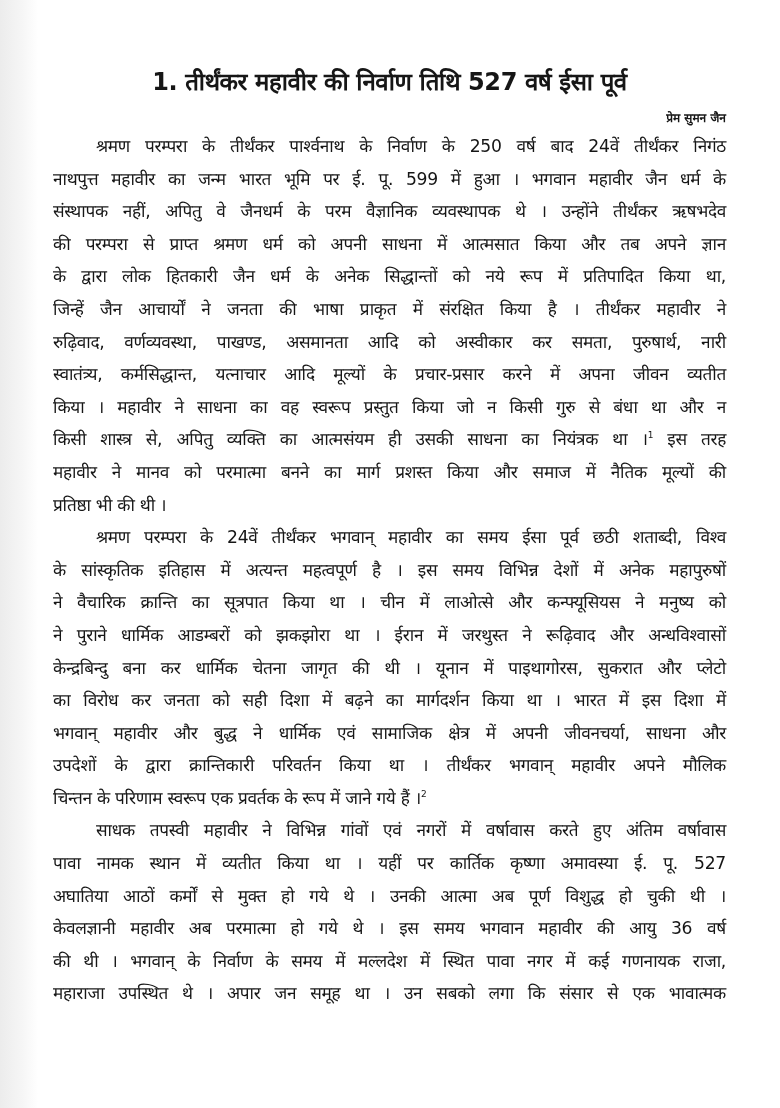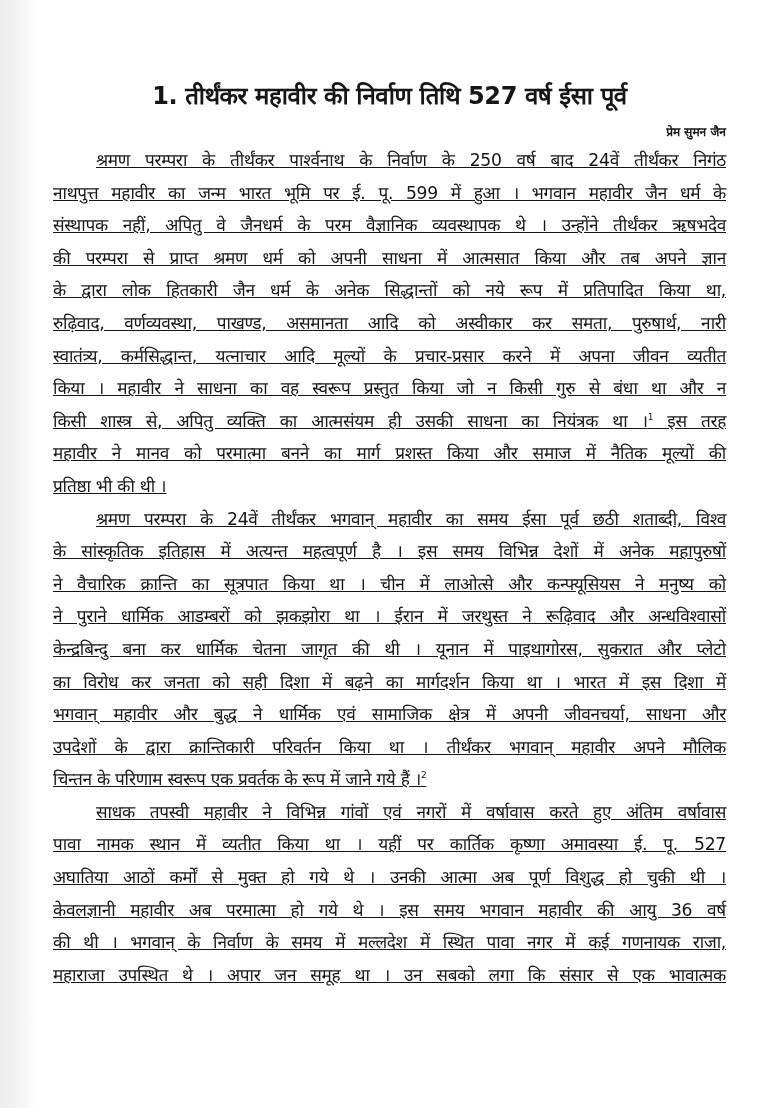--- a/index.html
+++ b/index.html
@@ -10,21 +10,21 @@
       overflow: hidden;
       position: relative;
     }
     .left-edge {
       position: absolute; left: 0; top: 0; width: 38px; height: 1108px;
       background: linear-gradient(to right, #ececec 0%, #f6f6f6 60%, #ffffff 100%);
     }
     .page {
       position: absolute;
       left: 53px;
-      top: 74px;
+      top: 60px;
       width: 673px;
       color: #161616;
       font-family: "DejaVu Sans", "Liberation Sans", sans-serif;
     }
     .title {
       text-align: center;
       font-size: 24px;
       font-weight: bold;
       letter-spacing: -0.4px;
       margin: 0 0 0 0;
@@ -39,40 +39,41 @@
       margin: 2px 0 0 0;
     }
     .para {
       font-size: 17.2px;
       line-height: 32.6px;
       text-align: justify;
       text-align-last: justify;
       margin: 0;
       letter-spacing: -0.3px;
     }
-    .line { display: block; white-space: nowrap; text-align: justify; text-align-last: justify; text-decoration: underline; }
+    .line { display: block; white-space: nowrap; text-align: justify; text-align-last: justify; }
     .line.last { text-align-last: left; }
     .line.indent { padding-left: 43px; }
     sup { font-size: 9px; vertical-align: 7px; line-height: 0; }
   </style>
 </head>
 <body>
 
 <div class="left-edge"></div>
 
 <div class="page">
   <h1 class="title">1. तीर्थंकर महावीर की निर्वाण तिथि 527 वर्ष ईसा पूर्व</h1>
   <div class="author">प्रेम सुमन जैन</div>
 
   <div class="para">
     <span class="line indent">श्रमण परम्परा के तीर्थंकर पार्श्वनाथ के निर्वाण के 250 वर्ष बाद 24वें तीर्थंकर निगंठ</span>
     <span class="line">नाथपुत्त महावीर का जन्म भारत भूमि पर ई. पू. 599 में हुआ । भगवान महावीर जैन धर्म के</span>
     <span class="line">संस्थापक नहीं, अपितु वे जैनधर्म के परम वैज्ञानिक व्यवस्थापक थे । उन्होंने तीर्थंकर ऋषभदेव</span>
     <span class="line">की परम्परा से प्राप्त श्रमण धर्म को अपनी साधना में आत्मसात किया और तब अपने ज्ञान</span>
     <span class="line">के द्वारा लोक हितकारी जैन धर्म के अनेक सिद्धान्तों को नये रूप में प्रतिपादित किया था,</span>
+    <span class="line">जिन्हें जैन आचार्यों ने जनता की भाषा प्राकृत में संरक्षित किया है । तीर्थंकर महावीर ने</span>
     <span class="line">रुढ़िवाद, वर्णव्यवस्था, पाखण्ड, असमानता आदि को अस्वीकार कर समता, पुरुषार्थ, नारी</span>
     <span class="line">स्वातंत्र्य, कर्मसिद्धान्त, यत्नाचार आदि मूल्यों के प्रचार-प्रसार करने में अपना जीवन व्यतीत</span>
     <span class="line">किया । महावीर ने साधना का वह स्वरूप प्रस्तुत किया जो न किसी गुरु से बंधा था और न</span>
     <span class="line"><span>किसी शास्त्र से, अपितु व्यक्ति का आत्मसंयम ही उसकी साधना का नियंत्रक था ।</span><sup>1</sup><span> इस तरह</span></span>
     <span class="line">महावीर ने मानव को परमात्मा बनने का मार्ग प्रशस्त किया और समाज में नैतिक मूल्यों की</span>
     <span class="line last">प्रतिष्ठा भी की थी ।</span>
   </div>
 
   <div class="para">
     <span class="line indent">श्रमण परम्परा के 24वें तीर्थंकर भगवान् महावीर का समय ईसा पूर्व छठी शताब्दी, विश्व</span>

